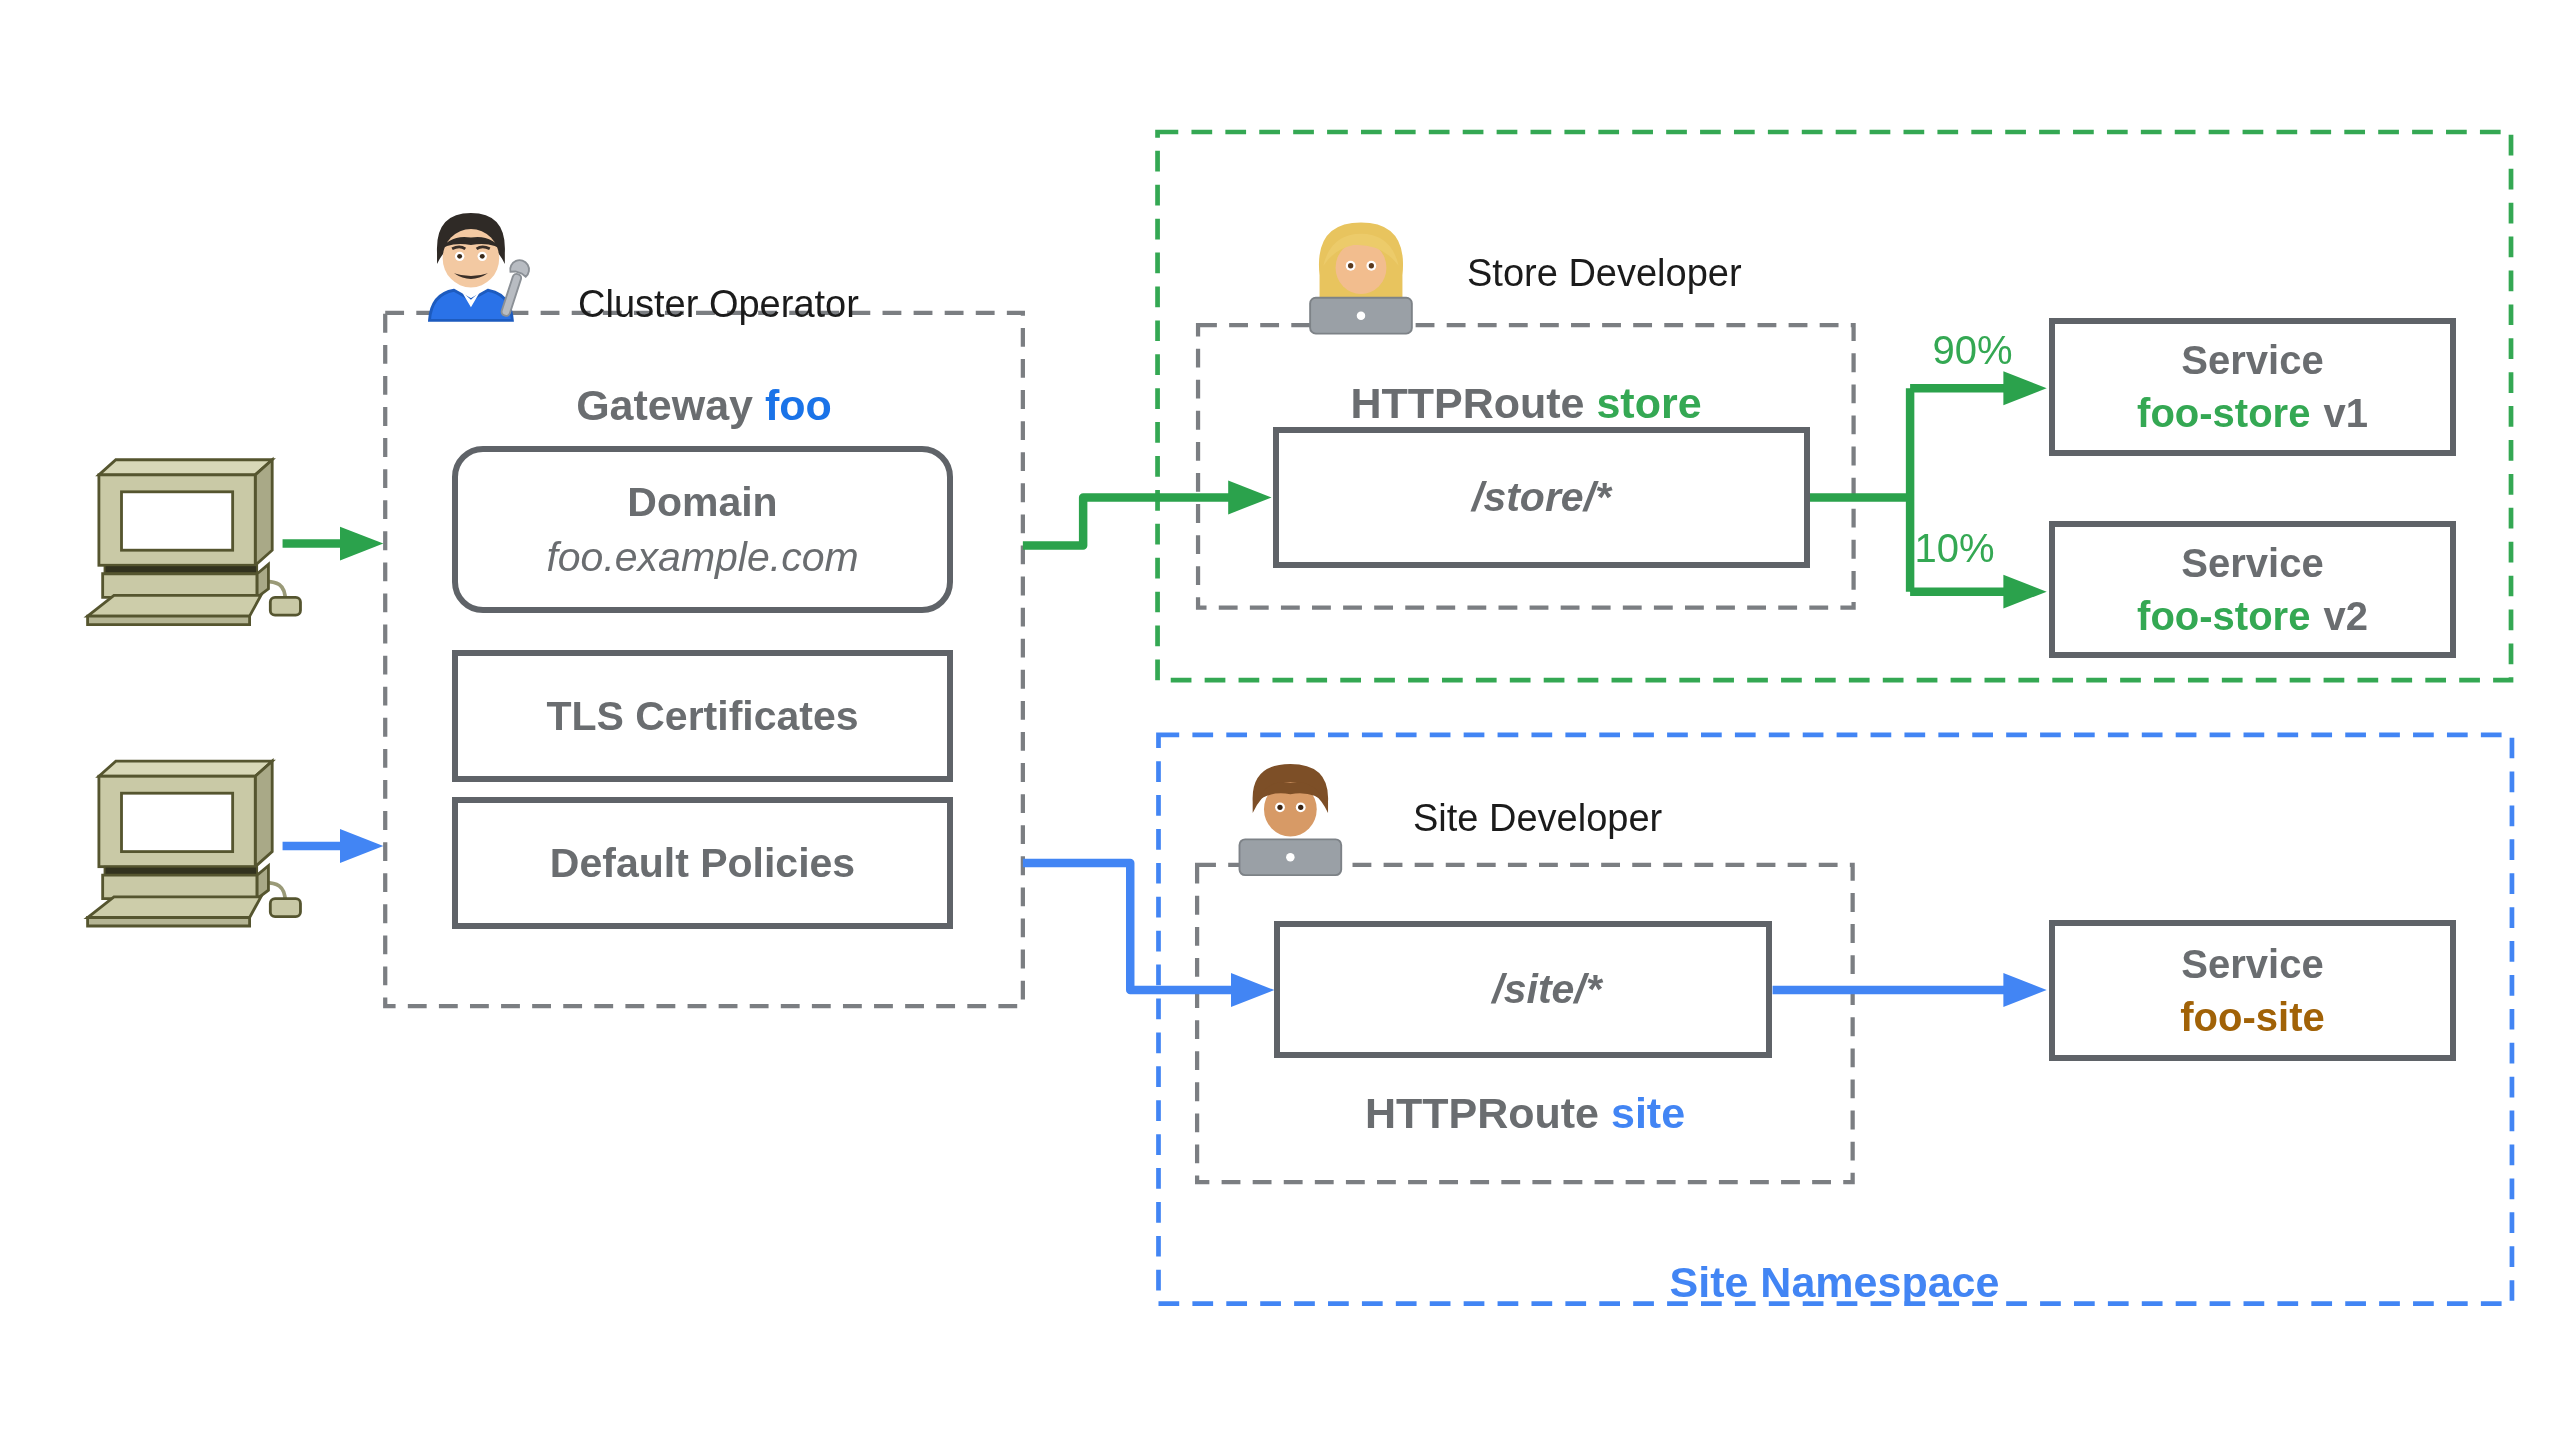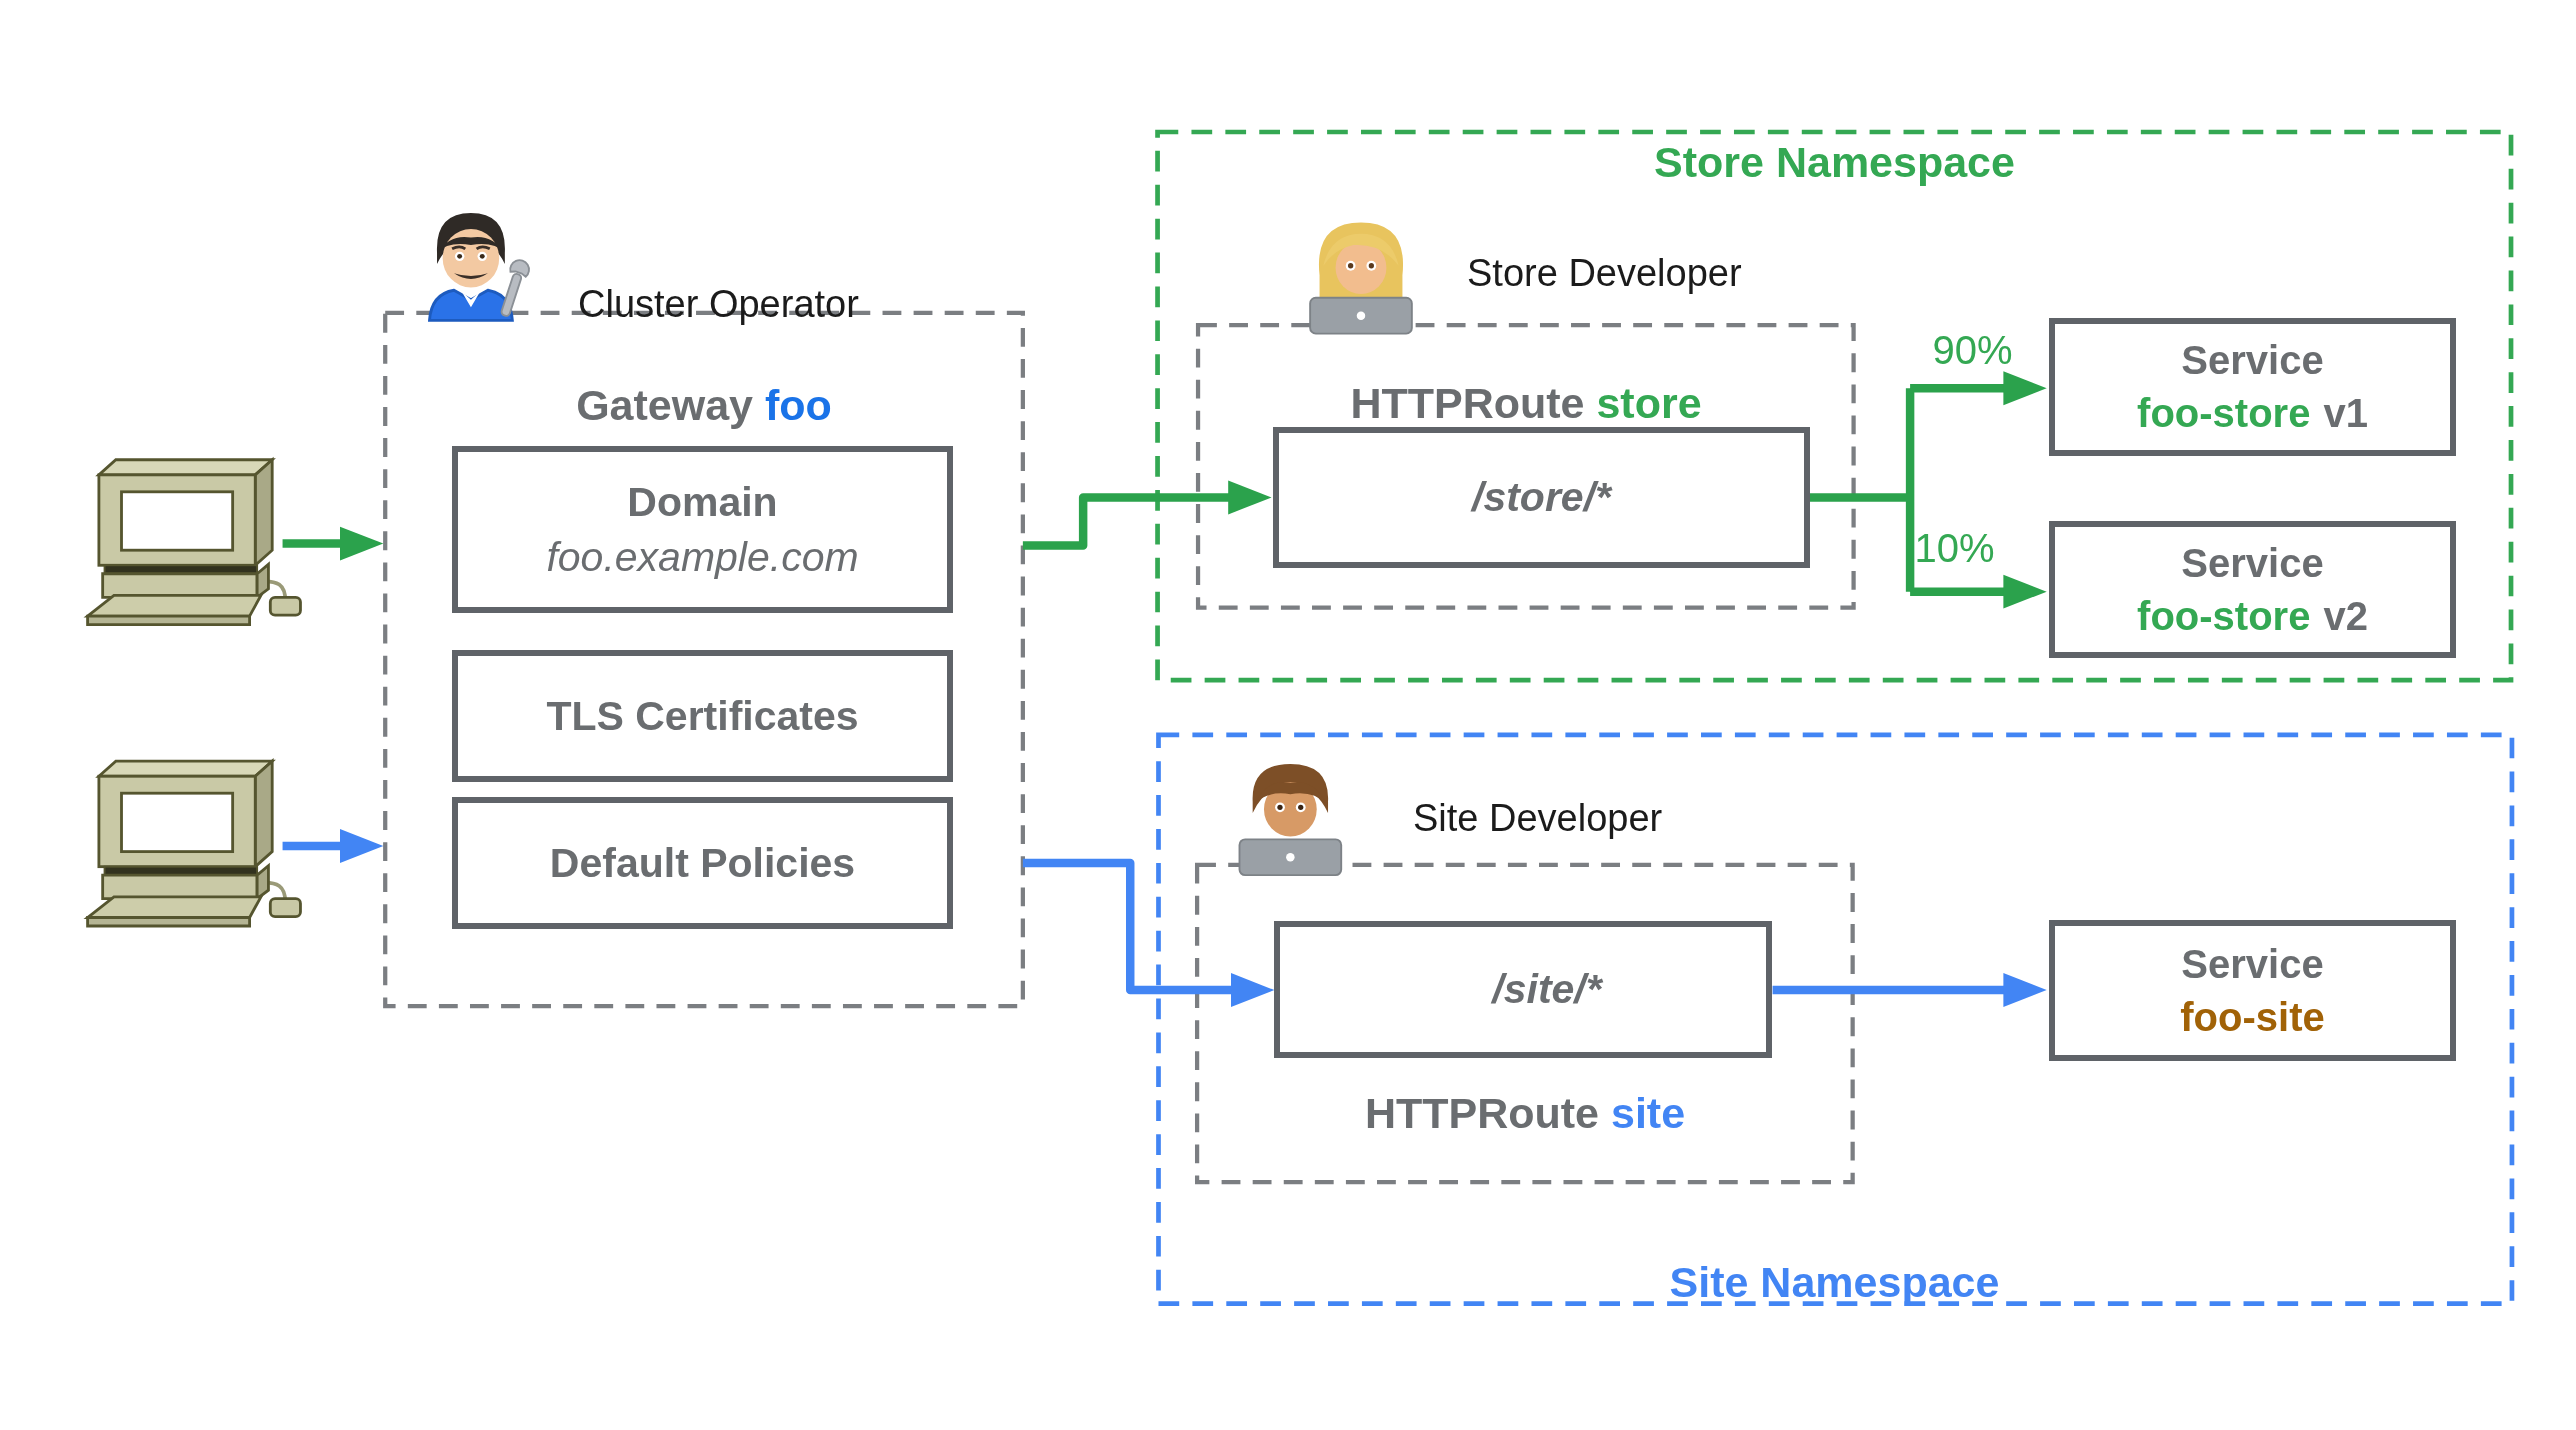--- a/index.html
+++ b/index.html
@@ -26,21 +26,21 @@
     color:#6a6d70;font-weight:bold;font-size:41px;line-height:1.32;text-align:center;
   }
   .solid-box .value-line{font-weight:normal;font-style:italic;}
   .solid-box .path-line{font-style:italic;}
   .svc-name-green{color:#34A853;}
   .svc-name-blue{color:#a16207;}
   .svc-version{margin-left:13px;color:#6a6d70;}
   
   #cluster-operator-label{left:578px;top:283px;}
   #gateway-title{left:385px;top:369px;width:638px;}
-  #domain-box{left:452px;top:446px;width:501px;height:167px;}
+  #domain-box{left:452px;top:446px;width:501px;height:167px;border-radius:31px;}
   #tls-box{left:452px;top:650px;width:501px;height:132px;}
   #policies-box{left:452px;top:797px;width:501px;height:132px;}
   #store-ns-title{left:1158px;top:138px;width:1353px;}
   #store-developer-label{left:1467px;top:252px;}
   #httproute-store-title{left:1198px;top:367px;width:656px;}
   #store-path-box{left:1273px;top:427px;width:537px;height:141px;}
   #pct-90-label{left:1916px;top:328px;width:113px;}
   #pct-10-label{left:1898px;top:526px;width:113px;}
   #service-v1-box{left:2049px;top:318px;width:407px;height:138px;font-size:40px;}
   #service-v2-box{left:2049px;top:521px;width:407px;height:137px;font-size:40px;}
@@ -162,21 +162,20 @@
     <div>Domain</div>
     <div class="value-line">foo.example.com</div>
   </div>
   <div class="abs solid-box" id="tls-box">
     <div>TLS Certificates</div>
   </div>
   <div class="abs solid-box" id="policies-box">
     <div>Default Policies</div>
   </div>
 
-  <div class="abs ns-title green" id="store-ns-title">Store Namespace</div>
   <div class="abs person-label" id="store-developer-label">Store Developer</div>
   <div class="abs box-title" id="httproute-store-title">
     <span>HTTPRoute </span><span class="accent-green">store</span>
   </div>
   <div class="abs solid-box" id="store-path-box">
     <div class="path-line">/store/*</div>
   </div>
 
   <div class="abs pct-label" id="pct-90-label">90%</div>
   <div class="abs pct-label" id="pct-10-label">10%</div>

